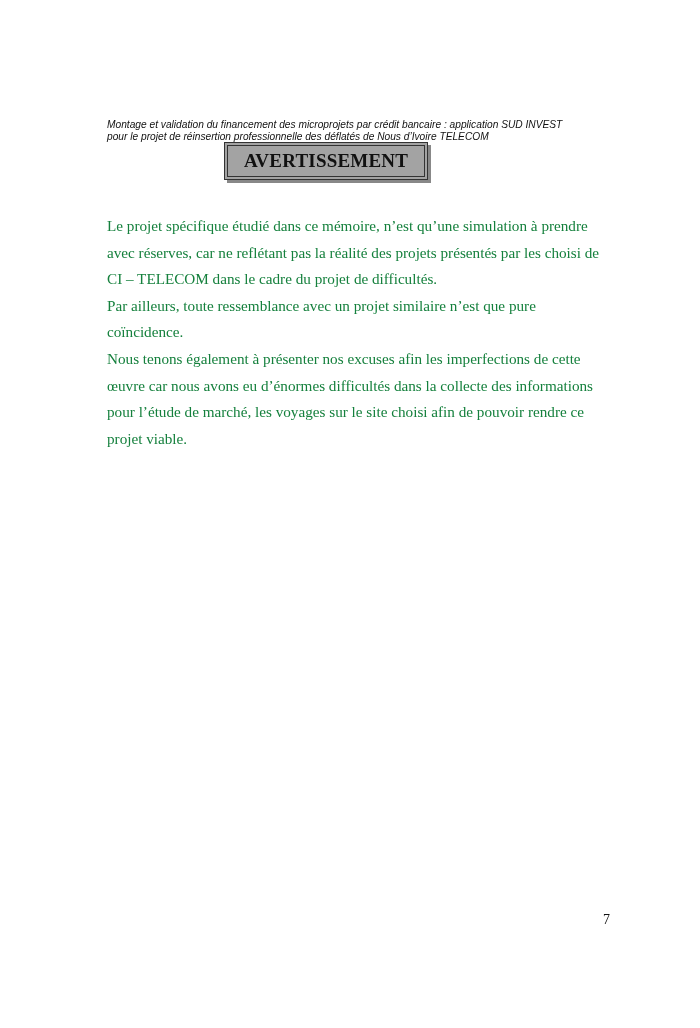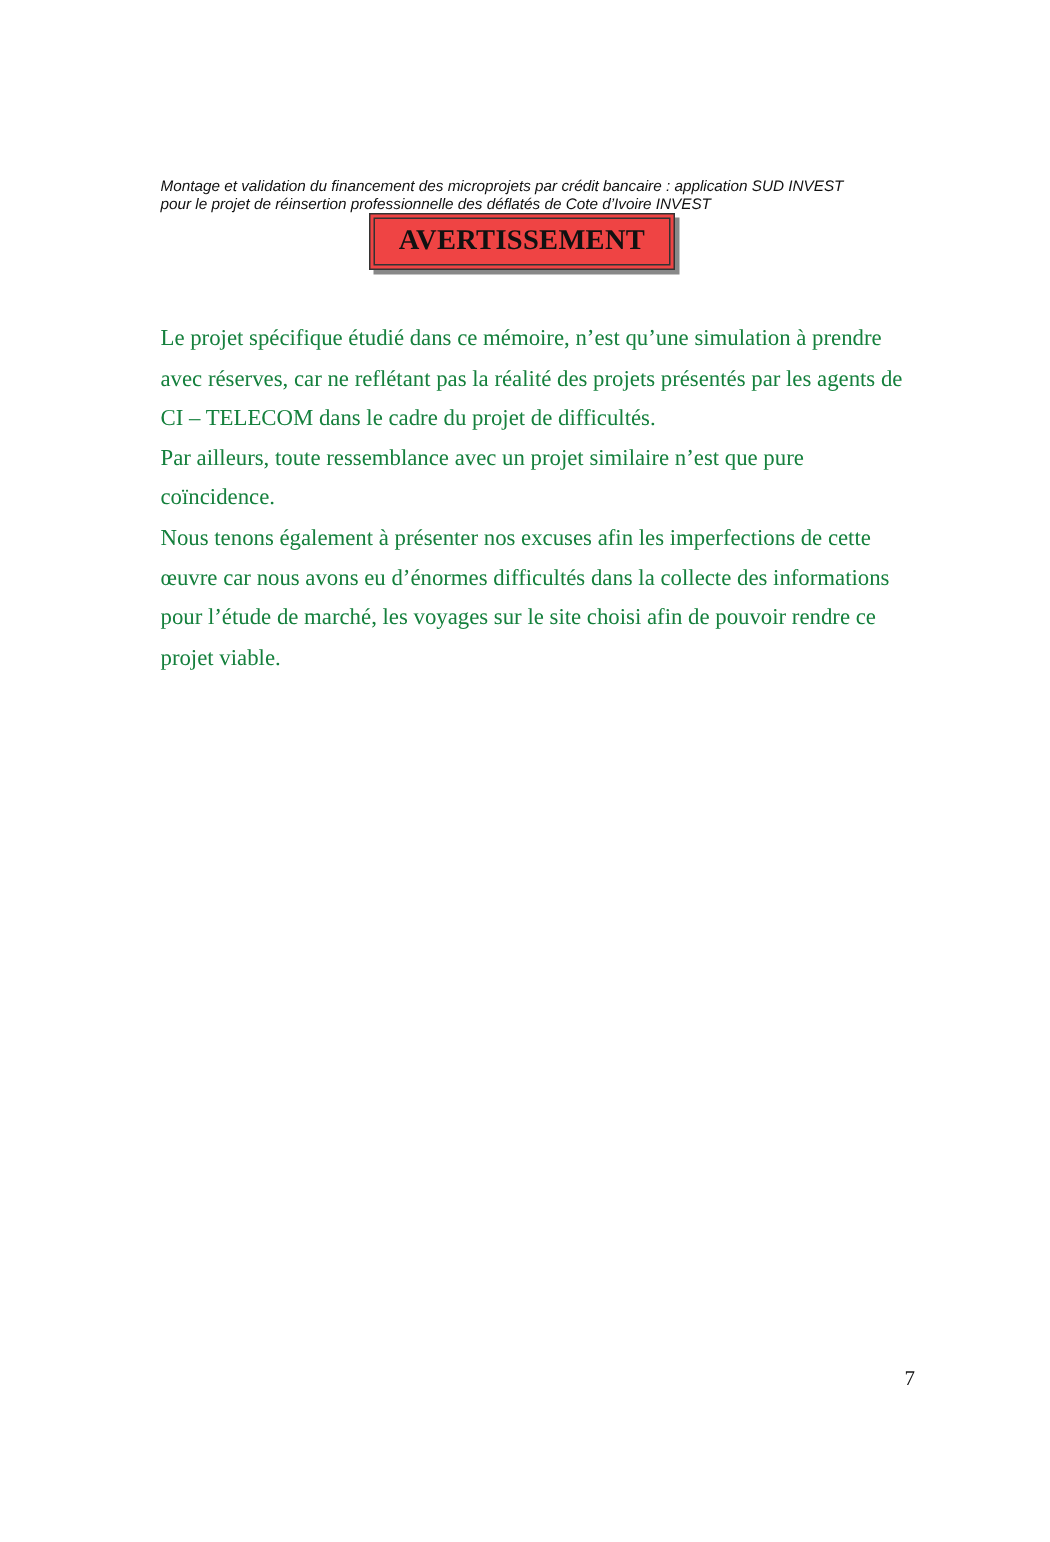--- a/index.html
+++ b/index.html
@@ -3,22 +3,22 @@
 <meta charset="utf-8">
 <style>
   html, body { margin:0; padding:0; background:#ffffff; }
   body { width:700px; height:1028px; position:relative; overflow:hidden; }
   .header {
     position:absolute; left:107px; top:108px; width:500px;
     font-family:"Liberation Sans", sans-serif; font-style:italic;
     font-size:10.2px; line-height:11.5px; color:#111;margin-top:11px;
   }
   .title-box {
-    position:absolute; left:246px; top:142px; width:202px; height:36px;
-    border:1px solid #333; background:#ef4444;
+    position:absolute; left:224px; top:142px; width:202px; height:36px;
+    border:1px solid #333; background:#a3a3a3;
     box-shadow: 3px 3px 0 #888;
   }
   .title-inner {
     position:absolute; left:2px; top:2px; right:2px; bottom:2px;
     border:1px solid #333;
     display:flex; align-items:center; justify-content:center;
     font-family:"Liberation Serif", serif; font-weight:bold; font-size:19px;
     color:#111; letter-spacing:0.2px;
   }
   .body-text {
@@ -30,30 +30,30 @@
   .page-number {
     position:absolute; left:603px; top:912px;
     font-family:"Liberation Serif", serif; font-size:14px; color:#111;
   }
 </style>
 </head>
 <body>
 
 <div class="header">
   <div>Montage et validation du financement des microprojets par crédit bancaire : application SUD INVEST</div>
-  <div>pour le projet de réinsertion professionnelle des déflatés de Cote d’Ivoire INVEST</div>
+  <div>pour le projet de réinsertion professionnelle des déflatés de Nous d’Ivoire TELECOM</div>
 </div>
 
 <div class="title-box">
   <div class="title-inner">AVERTISSEMENT</div>
 </div>
 
 <div class="body-text">
   <p>Le projet spécifique étudié dans ce mémoire, n’est qu’une simulation à prendre</p>
-  <p>avec réserves, car ne reflétant pas la réalité des projets présentés par les agents de</p>
+  <p>avec réserves, car ne reflétant pas la réalité des projets présentés par les choisi de</p>
   <p>CI – TELECOM dans le cadre du projet de difficultés.</p>
   <p>Par ailleurs, toute ressemblance avec un projet similaire n’est que pure</p>
   <p>coïncidence.</p>
   <p>Nous tenons également à présenter nos excuses afin les imperfections de cette</p>
   <p>œuvre car nous avons eu d’énormes difficultés dans la collecte des informations</p>
   <p>pour l’étude de marché, les voyages sur le site choisi afin de pouvoir rendre ce</p>
   <p>projet viable.</p>
 </div>
 
 <div class="page-number">7</div>

